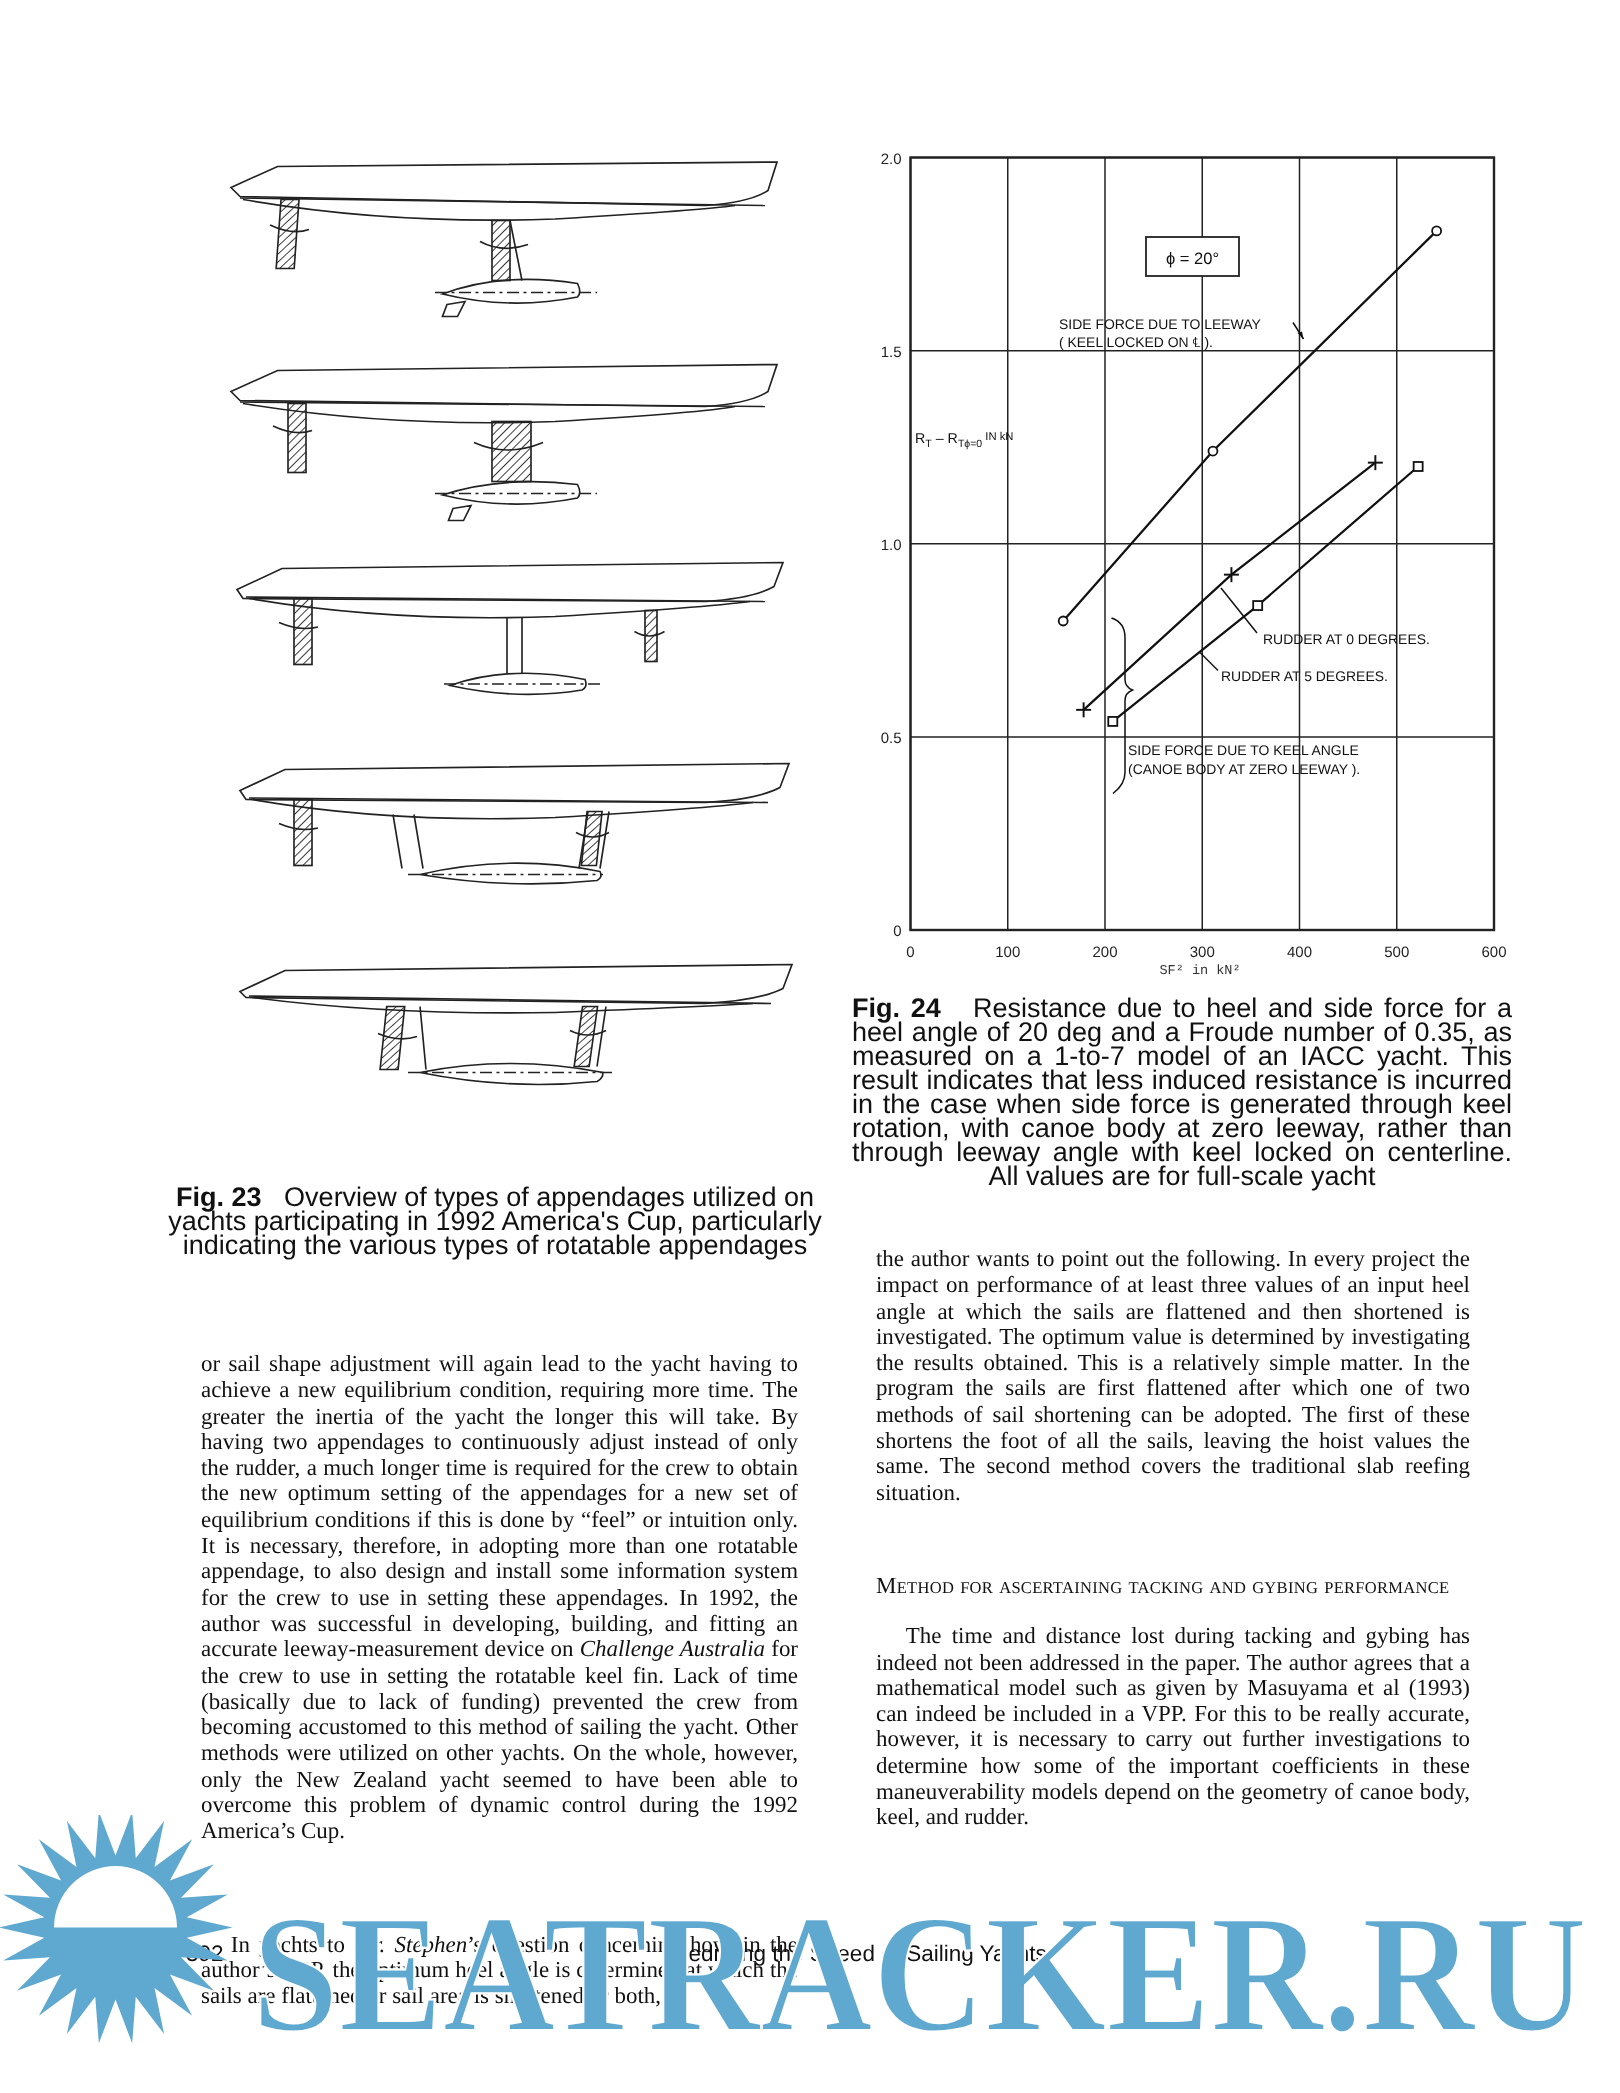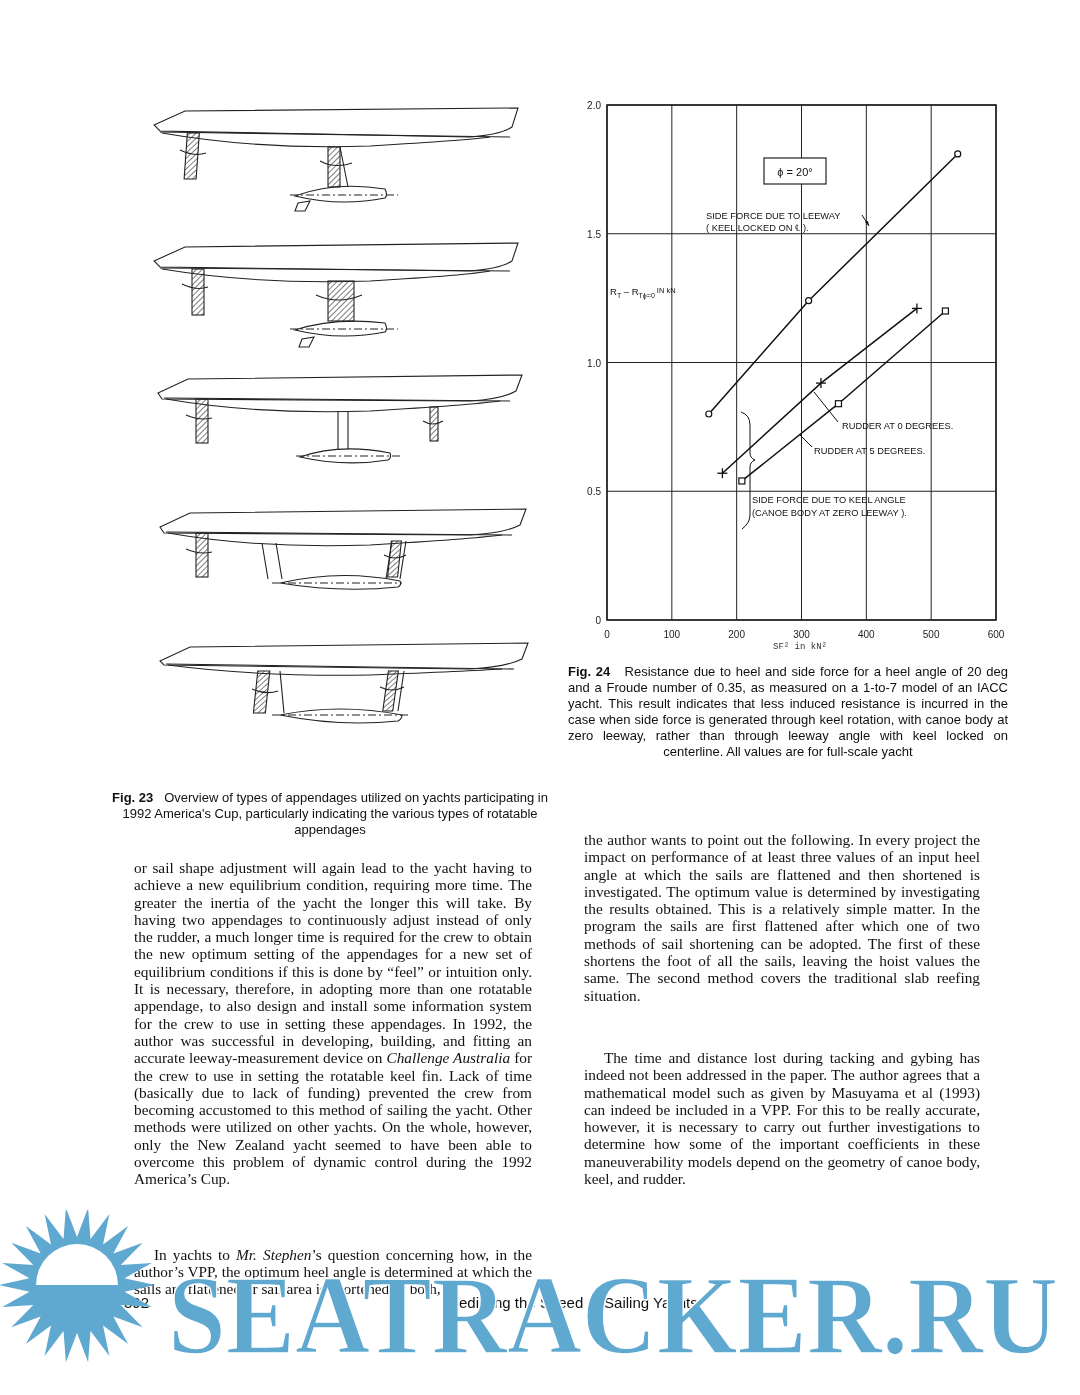--- a/index.html
+++ b/index.html
@@ -2,35 +2,35 @@
 <html><head>
 <meta charset="utf-8">
 <style>
   html, body { margin: 0; padding: 0; background: #ffffff; }
   body { width: 1080px; height: 1395px; position: relative; overflow: hidden; color: #111; }
   .abs { position: absolute; }
   .sans { font-family: "Liberation Sans", "DejaVu Sans", sans-serif; }
 
   
   #fig23 { left: 140px; top: 95px; width: 400px; height: 640px; }
-  .caption { font-family: "Liberation Sans", sans-serif; font-size: 13px; line-height: 16px; text-align: center; }
+  .caption { font-family: "Liberation Sans", sans-serif; font-size: 18px; line-height: 16px; text-align: center; }
   .caption b { font-weight: bold; }
   #fig23-caption { left: 112px; top: 790px; width: 436px; }
 
   
   #fig24 { left: 560px; top: 95px; width: 460px; height: 565px; }
   #fig24-caption { left: 568px; top: 664px; width: 440px; text-align: justify; text-align-last: center; }
   #fig24-caption .cap-body { }
 
   
   .col { font-family: "Liberation Serif", serif; font-size: 15.3px; line-height: 17.3px; text-align: justify; }
   .col p { margin: 16px; }
   .col .indent { text-indent: 1.3em; }
   .heading { font-family: "Liberation Serif", serif; font-variant: small-caps; font-size: 15.3px; line-height: 17.3px; text-align: left; margin: 0; letter-spacing: 0.2px; }
-  #left-col { left: 118px; top: 843px; width: 430px; }
+  #left-col { left: 118px; top: 885px; width: 430px; }
   #right-col { left: 568px; top: 815px; width: 428px; }
   .gap-md { height: 13px; }
 
   
   #page-number { left: 124px; top: 1294px; font-size: 15px; }
   #running-title { left: 444px; top: 1294px; font-size: 15px; }
 
   
   #watermark { left: 0; top: 1210px; width: 1041px; height: 185px; pointer-events: none; }
 </style>
@@ -204,20 +204,21 @@
 <div id="left-col" class="abs col">
   <p><span>or sail shape adjustment will again lead to the yacht having to achieve a new equilibrium condition, requiring more time. The greater the inertia of the yacht the longer this will take. By having two appendages to continuously adjust instead of only the rudder, a much longer time is required for the crew to obtain the new optimum setting of the appendages for a new set of equilibrium conditions if this is done by “feel” or intuition only. It is necessary, therefore, in adopting more than one rotatable appendage, to also design and install some information system for the crew to use in setting these appendages. In 1992, the author was successful in developing, building, and fitting an accurate leeway-measurement device on </span><i>Challenge Australia</i><span> for the crew to use in setting the rotatable keel fin. Lack of time (basically due to lack of funding) prevented the crew from becoming accustomed to this method of sailing the yacht. Other methods were utilized on other yachts. On the whole, however, only the New Zealand yacht seemed to have been able to overcome this problem of dynamic control during the 1992 America’s Cup.</span></p>
   <div class="gap-md"></div>
   <div class="gap-md"></div>
   <p class="indent"><span>In yachts to </span><i>Mr. Stephen</i><span>’s question concerning how, in the author’s VPP, the optimum heel angle is determined at which the sails are flattened or sail area is shortened or both,</span></p>
 </div>
 
 <div id="right-col" class="abs col">
   <p>the author wants to point out the following. In every project the impact on performance of at least three values of an input heel angle at which the sails are flattened and then shortened is investigated. The optimum value is determined by investigating the results obtained. This is a relatively simple matter. In the program the sails are first flattened after which one of two methods of sail shortening can be adopted. The first of these shortens the foot of all the sails, leaving the hoist values the same. The second method covers the traditional slab reefing situation.</p>
   <div class="gap-md"></div>
+  <p class="heading">Method for ascertaining tacking and gybing performance</p>
   <p class="indent">The time and distance lost during tacking and gybing has indeed not been addressed in the paper. The author agrees that a mathematical model such as given by Masuyama et al (1993) can indeed be included in a VPP. For this to be really accurate, however, it is necessary to carry out further investigations to determine how some of the important coefficients in these maneuverability models depend on the geometry of canoe body, keel, and rudder.</p>
   <div class="gap-md"></div>
   <div class="gap-md"></div>
 </div>
 
 <div id="page-number" class="abs sans">392</div>
 <div id="running-title" class="abs sans">Predicting the Speed of Sailing Yachts</div>
 
 <div id="watermark" class="abs">
   <svg width="1080" height="185" viewBox="0 0 1080 185" xmlns="http://www.w3.org/2000/svg">

